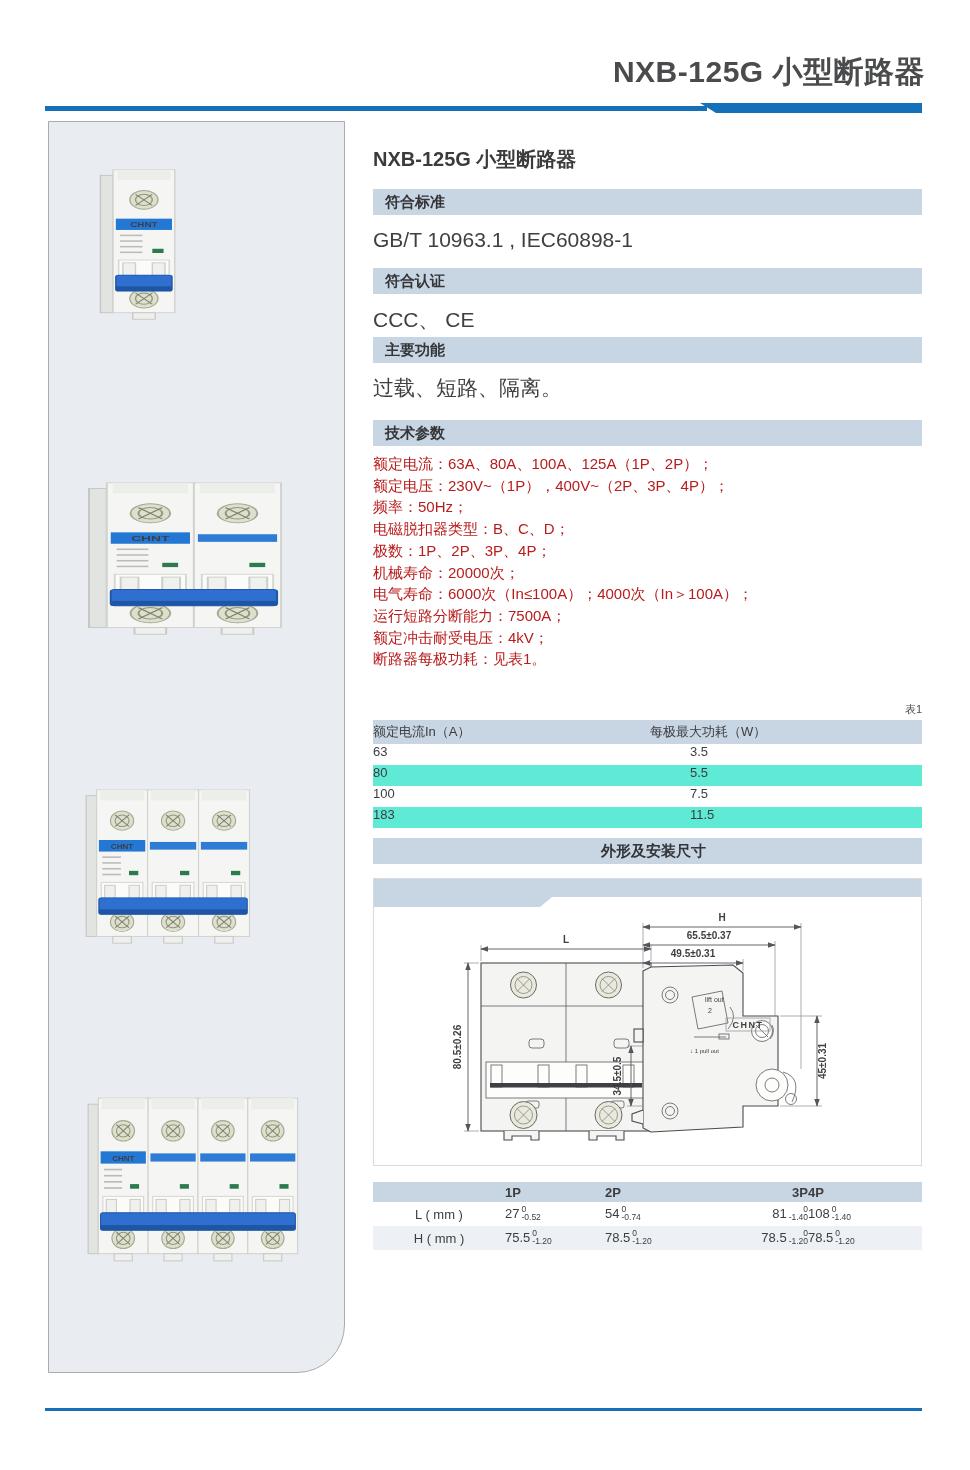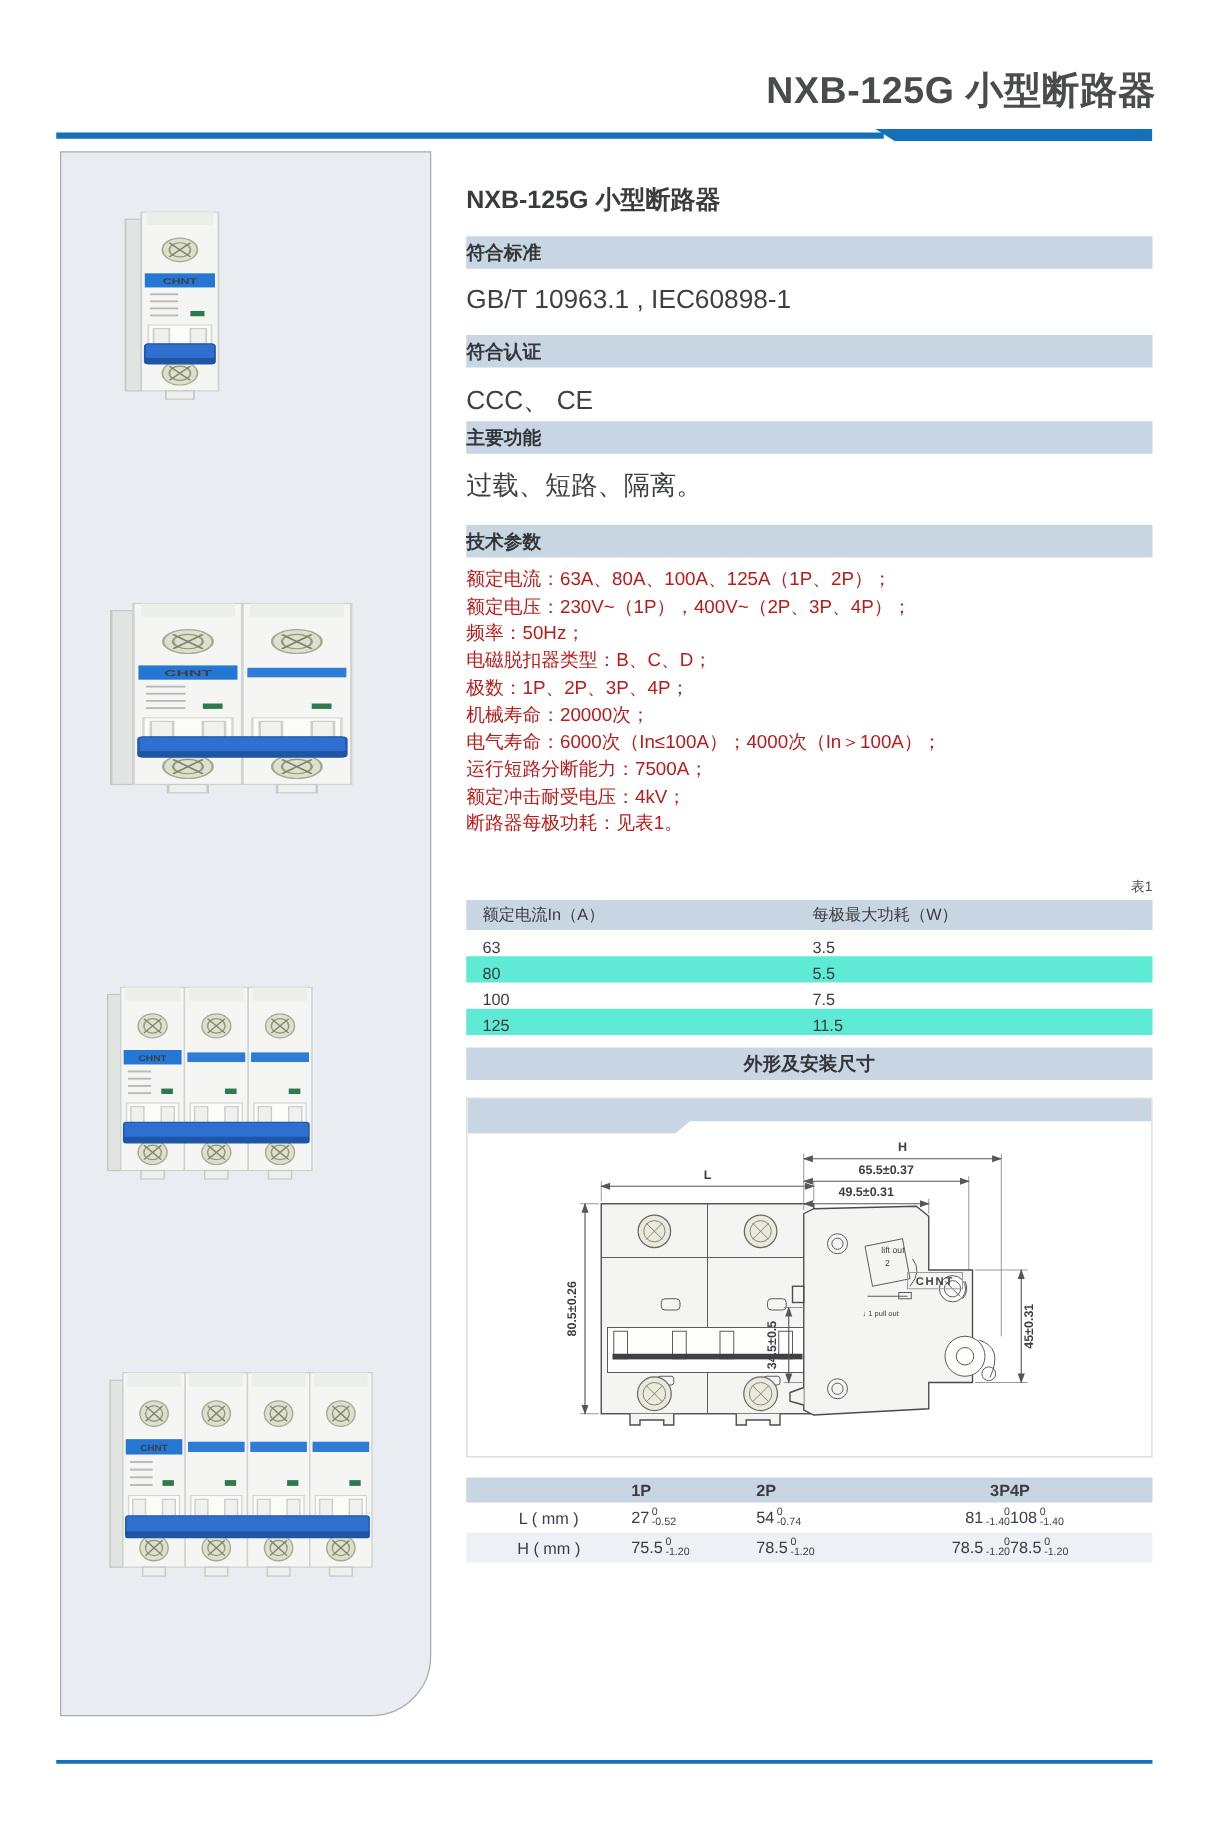--- a/index.html
+++ b/index.html
@@ -11,29 +11,29 @@
   .rule-thick{position:absolute;left:700px;top:103px;width:222px;height:10px;background:#1470b8;
               clip-path:polygon(0 0,100% 0,100% 100%,16px 100%);}
   
   .panel{position:absolute;left:48px;top:121px;width:297px;height:1252px;background:#e9edf2;
          border:1px solid #a8acb0;border-bottom-right-radius:48px;box-sizing:border-box;}
   .photo{position:absolute;}
   
   .col{position:absolute;left:373px;top:0;width:549px;height:1470px;}
   .ptitle{position:absolute;top:146px;left:0;font-size:20px;font-weight:bold;color:#3a3b3d;}
   .bar{position:absolute;left:0;width:549px;height:26px;background:#c8d5e3;display:flex;align-items:center;
-       box-sizing:border-box;font-size:15px;font-weight:bold;color:#333538;}
+       padding-left:12px;box-sizing:border-box;font-size:15px;font-weight:bold;color:#333538;}
   .txt{position:absolute;left:0;font-size:21px;color:#3f4042;}
   .tech{position:absolute;left:0;top:453px;font-size:15px;line-height:21.7px;color:#b91c1c;}
   .cap{position:absolute;top:702px;right:0;font-size:11px;color:#4c4d50;}
   .tb1{position:absolute;top:720px;left:0;width:549px;font-size:13px;color:#3c3d40;}
   .tb1 .hrow{height:24px;background:#c8d5e3;display:flex;align-items:center;}
-  .tb1 .row{height:21px;display:flex;align-items:flex-end;}
+  .tb1 .row{height:21px;display:flex;align-items:flex-start;gap:40px;}
   .tb1 .alt{background:#5eead4;}
-  .tb1 .c1{width:277px;padding-left:13px;box-sizing:border-box;}
+  .tb1 .c1{width:277px;box-sizing:border-box;}
   .tb1 .c2{flex:1;}
   .box{position:absolute;top:878px;left:0;width:549px;height:288px;border:1px solid #d8dadc;box-sizing:border-box;background:#fff;}
   .band{position:absolute;left:0;top:0;width:547px;height:28px;background:#c8d5e3;
         clip-path:polygon(0 0,100% 0,100% 18px,178px 18px,166px 28px,0 28px);}
   .dsvg{position:absolute;left:0;top:0;width:547px;height:286px;}
   .dtab{position:absolute;top:1182px;left:0;width:549px;font-size:13px;color:#3c3d40;}
   .dtab .hrow{height:20px;background:#c8d5e3;display:flex;align-items:center;font-weight:bold;}
   .dtab .row{height:24px;display:flex;align-items:center;}
   .dtab .alt{background:#edf1f5;}
   .cl{width:132px;text-align:center;}
@@ -310,21 +310,21 @@
       </div>
       <div class="row alt">
         <div class="c1">80</div>
         <div class="c2">5.5</div>
       </div>
       <div class="row">
         <div class="c1">100</div>
         <div class="c2">7.5</div>
       </div>
       <div class="row alt">
-        <div class="c1">125</div>
+        <div class="c1">183</div>
         <div class="c2">11.5</div>
       </div>
     </div>
 
     <div class="bar" style="top:838px;justify-content:center;">
       <span>外形及安装尺寸</span>
     </div>
 
     <div class="box">
       <div class="band"></div>

